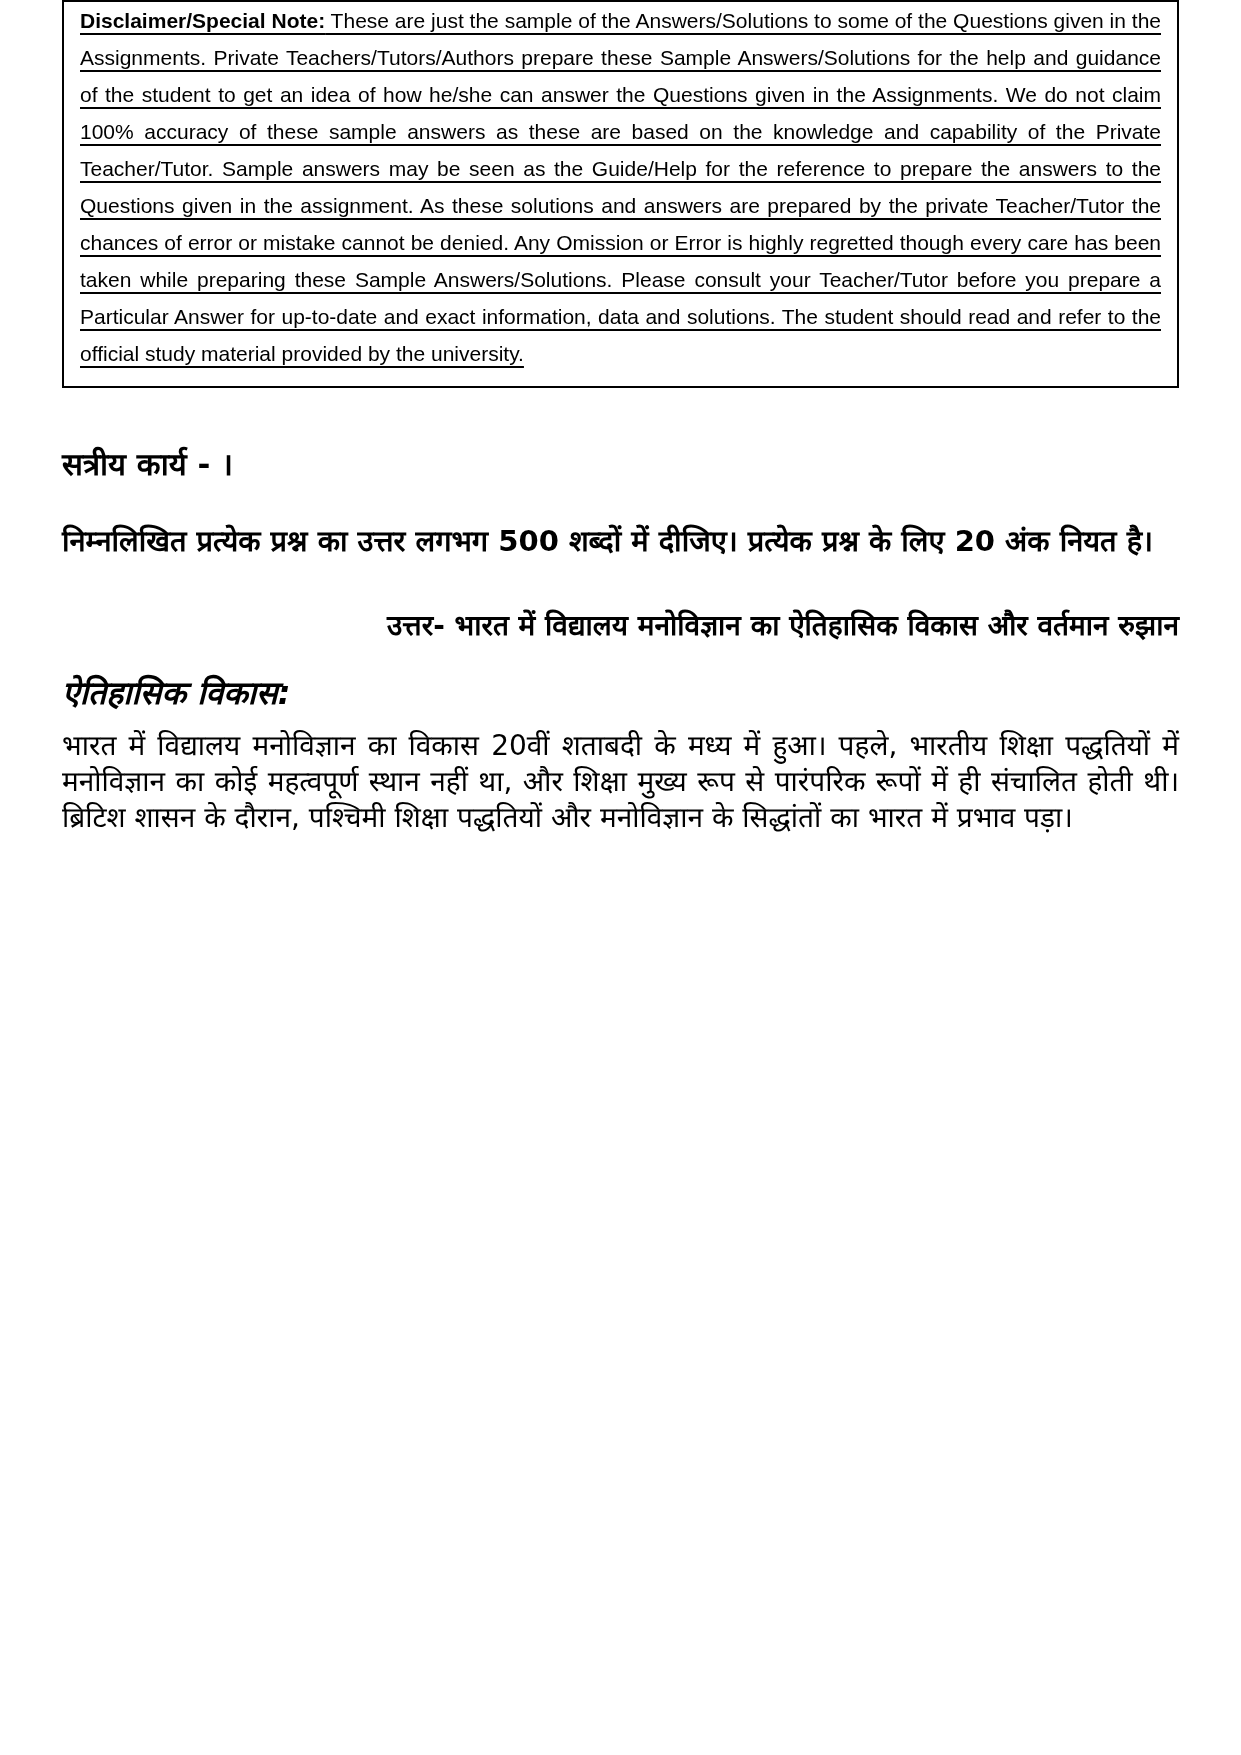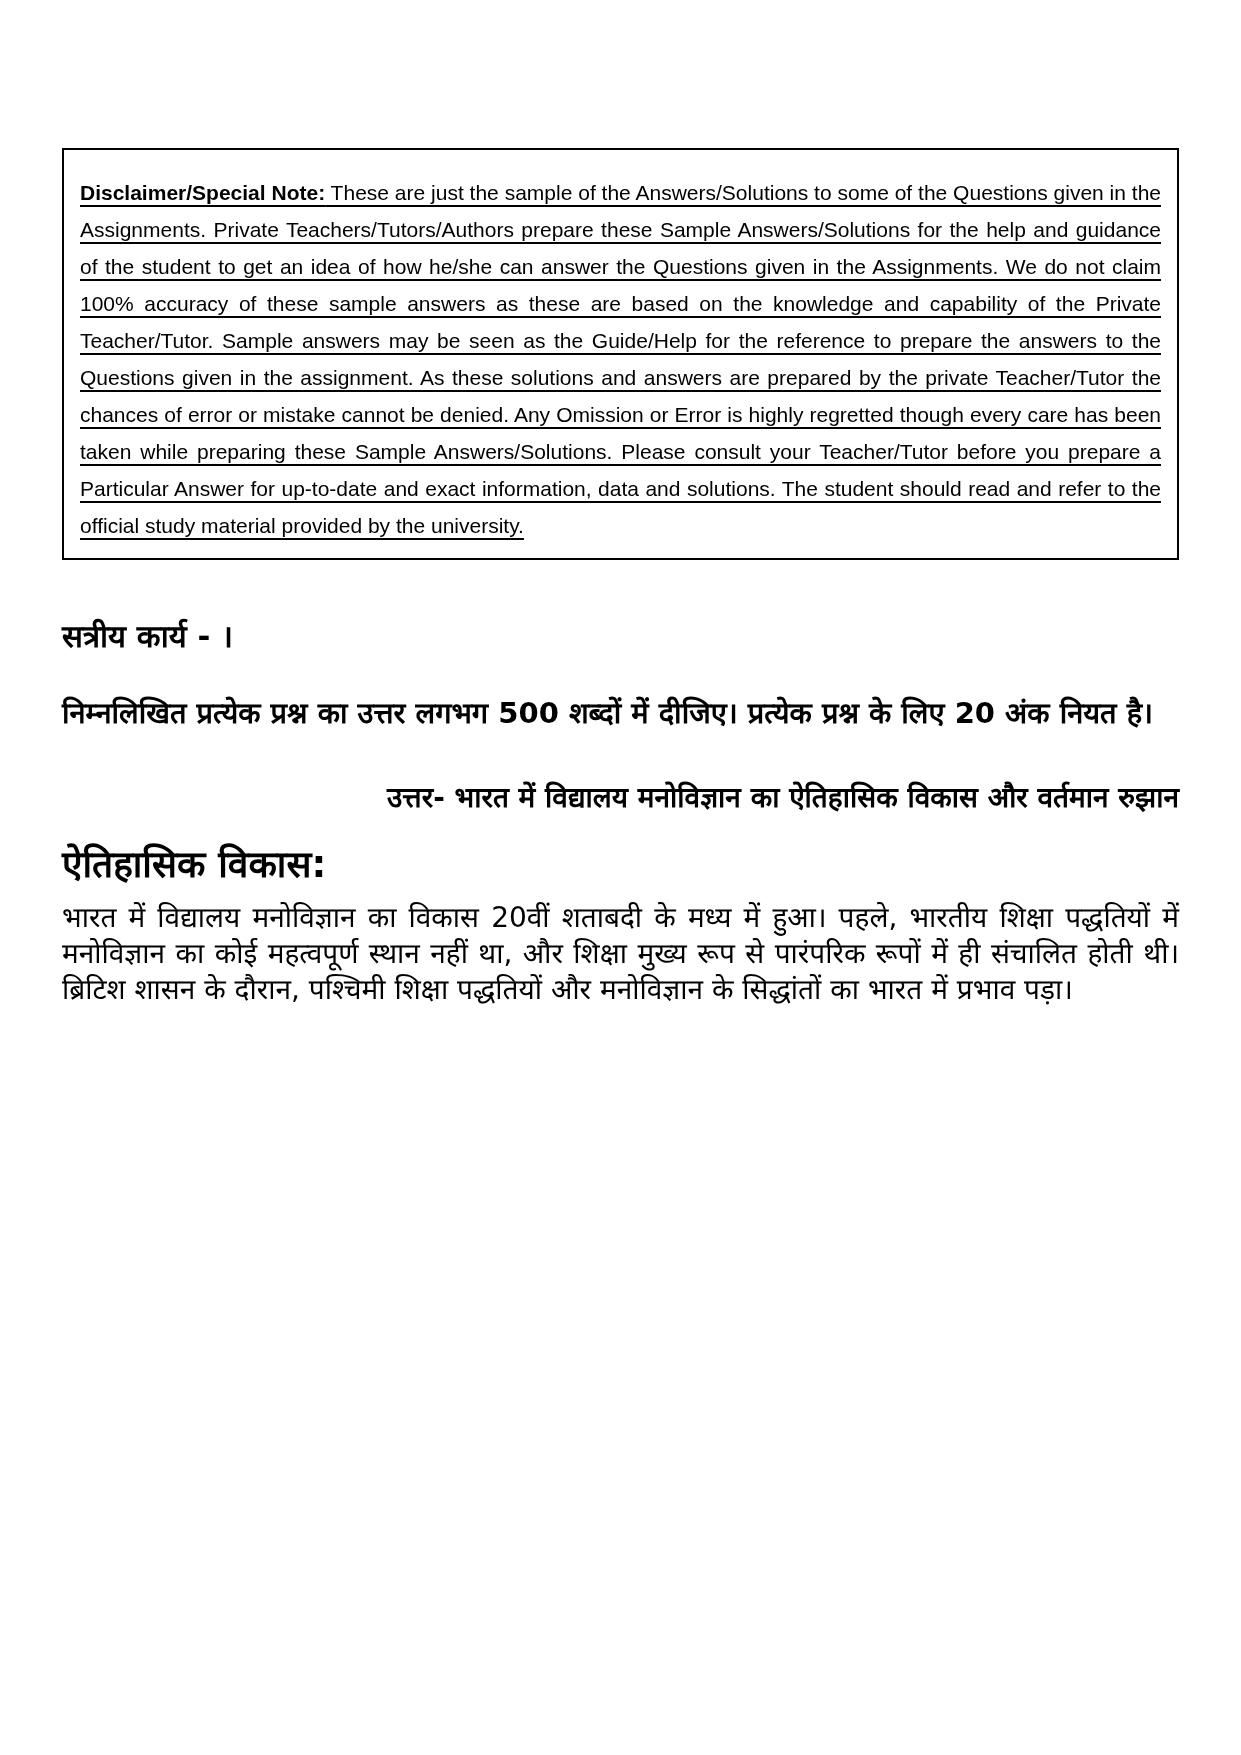--- a/index.html
+++ b/index.html
@@ -16,24 +16,23 @@
   }
   .page {
     width: 1241px;
     height: 1755px;
     position: relative;
     box-sizing: border-box;
     padding: 0 62px;
   }
   
   .disclaimer-box {
-    margin-top: 148px;
     border: 2px solid #000000;
     box-sizing: border-box;
-    padding: 24px 16px 14px 16px;
+    padding: 0 16px 14px 16px;
   }
   .disclaimer-box p {
     margin: 0;
     font-size: 21px;
     line-height: 37px;
     text-align: justify;
     text-decoration: underline;
     text-underline-offset: 5px;
     font-family: "Liberation Sans", "DejaVu Sans", sans-serif;
   }
@@ -59,23 +58,24 @@
   }
   .answer-line {
     margin: 30px 0 0 0;
     font-size: 28px;
     font-weight: bold;
     line-height: 48px;
     text-align: right;
   }
   .section-heading {
     margin: 22px 0 0 0;
-    font-size: 37px;
+    font-size: 32px;
     font-weight: bold;
     line-height: 42px;
+    font-style: italic;
   }
   .body-para {
     margin: 14px 0 0 0;
     font-size: 28px;
     font-weight: normal;
     line-height: 36px;
     text-align: justify;
   }
   .section2-heading {
     margin-top: 14px;

